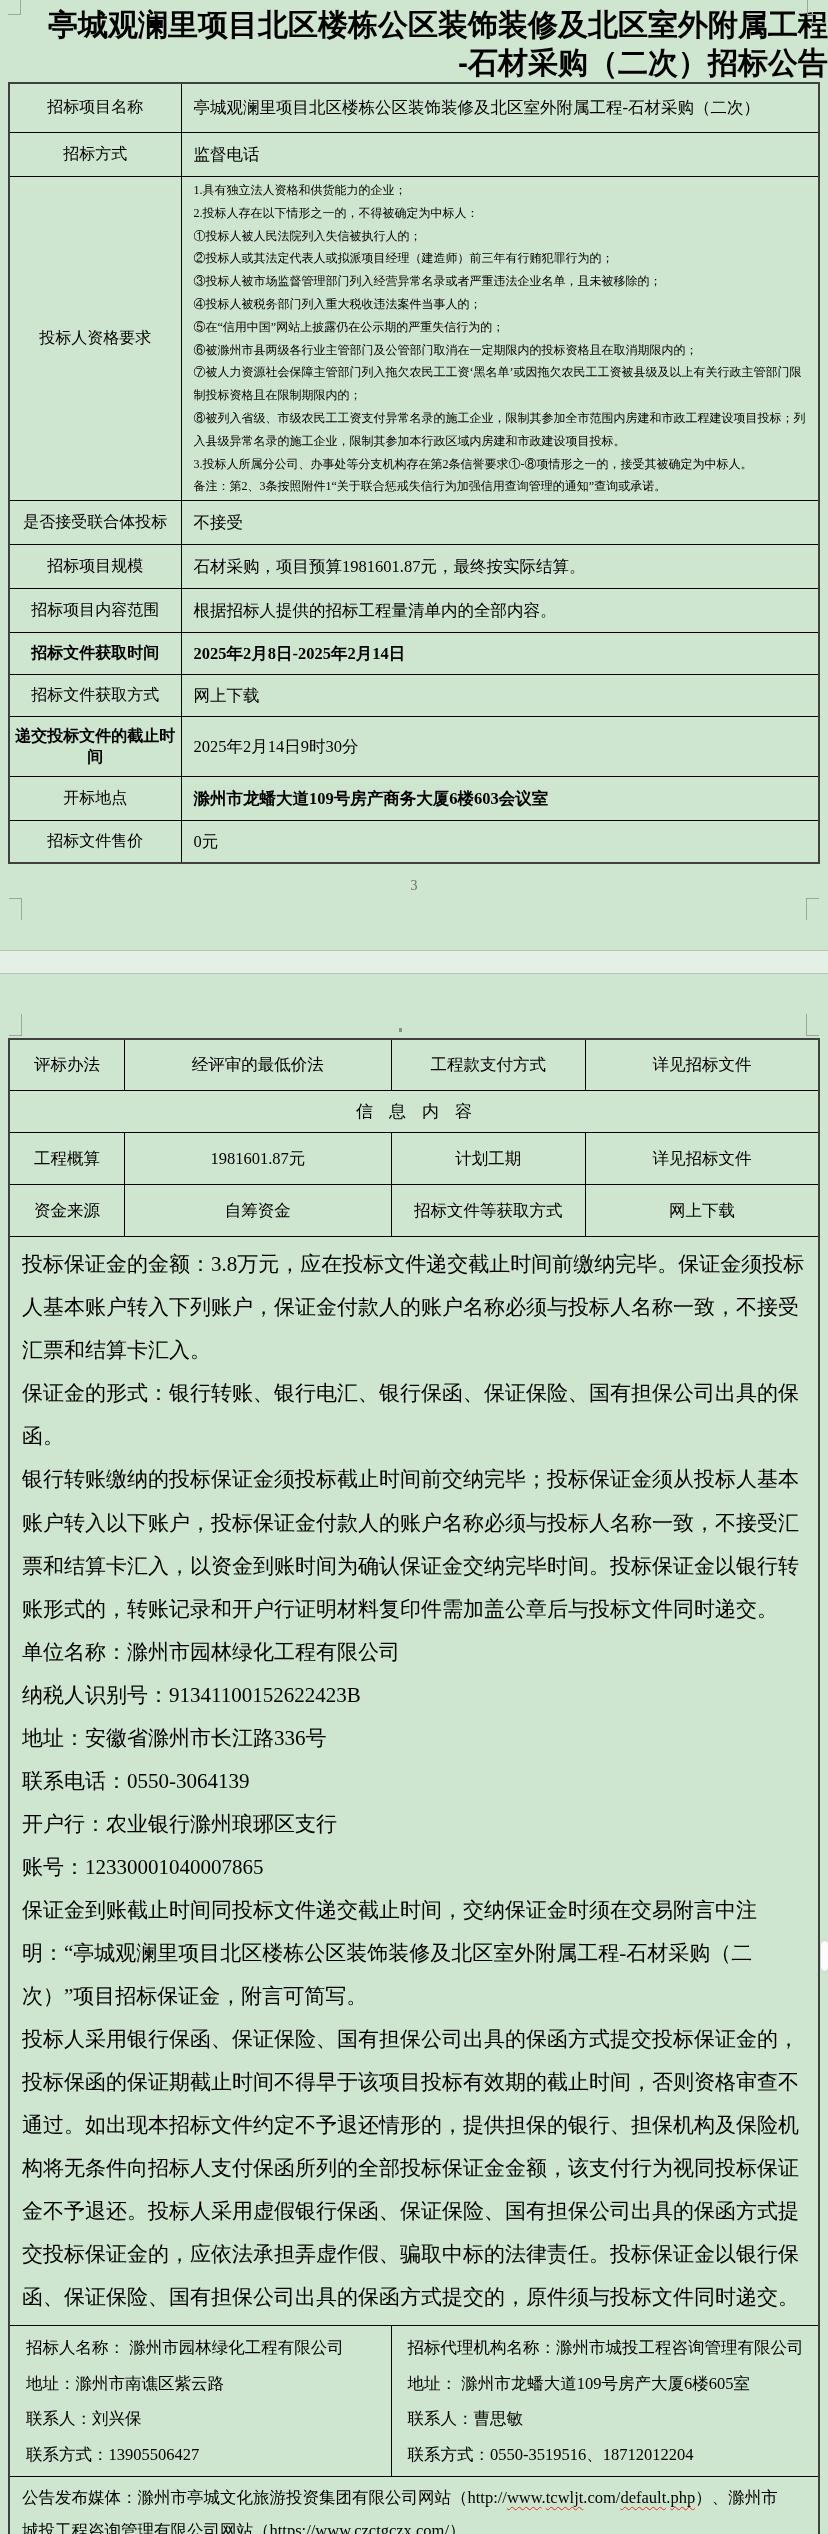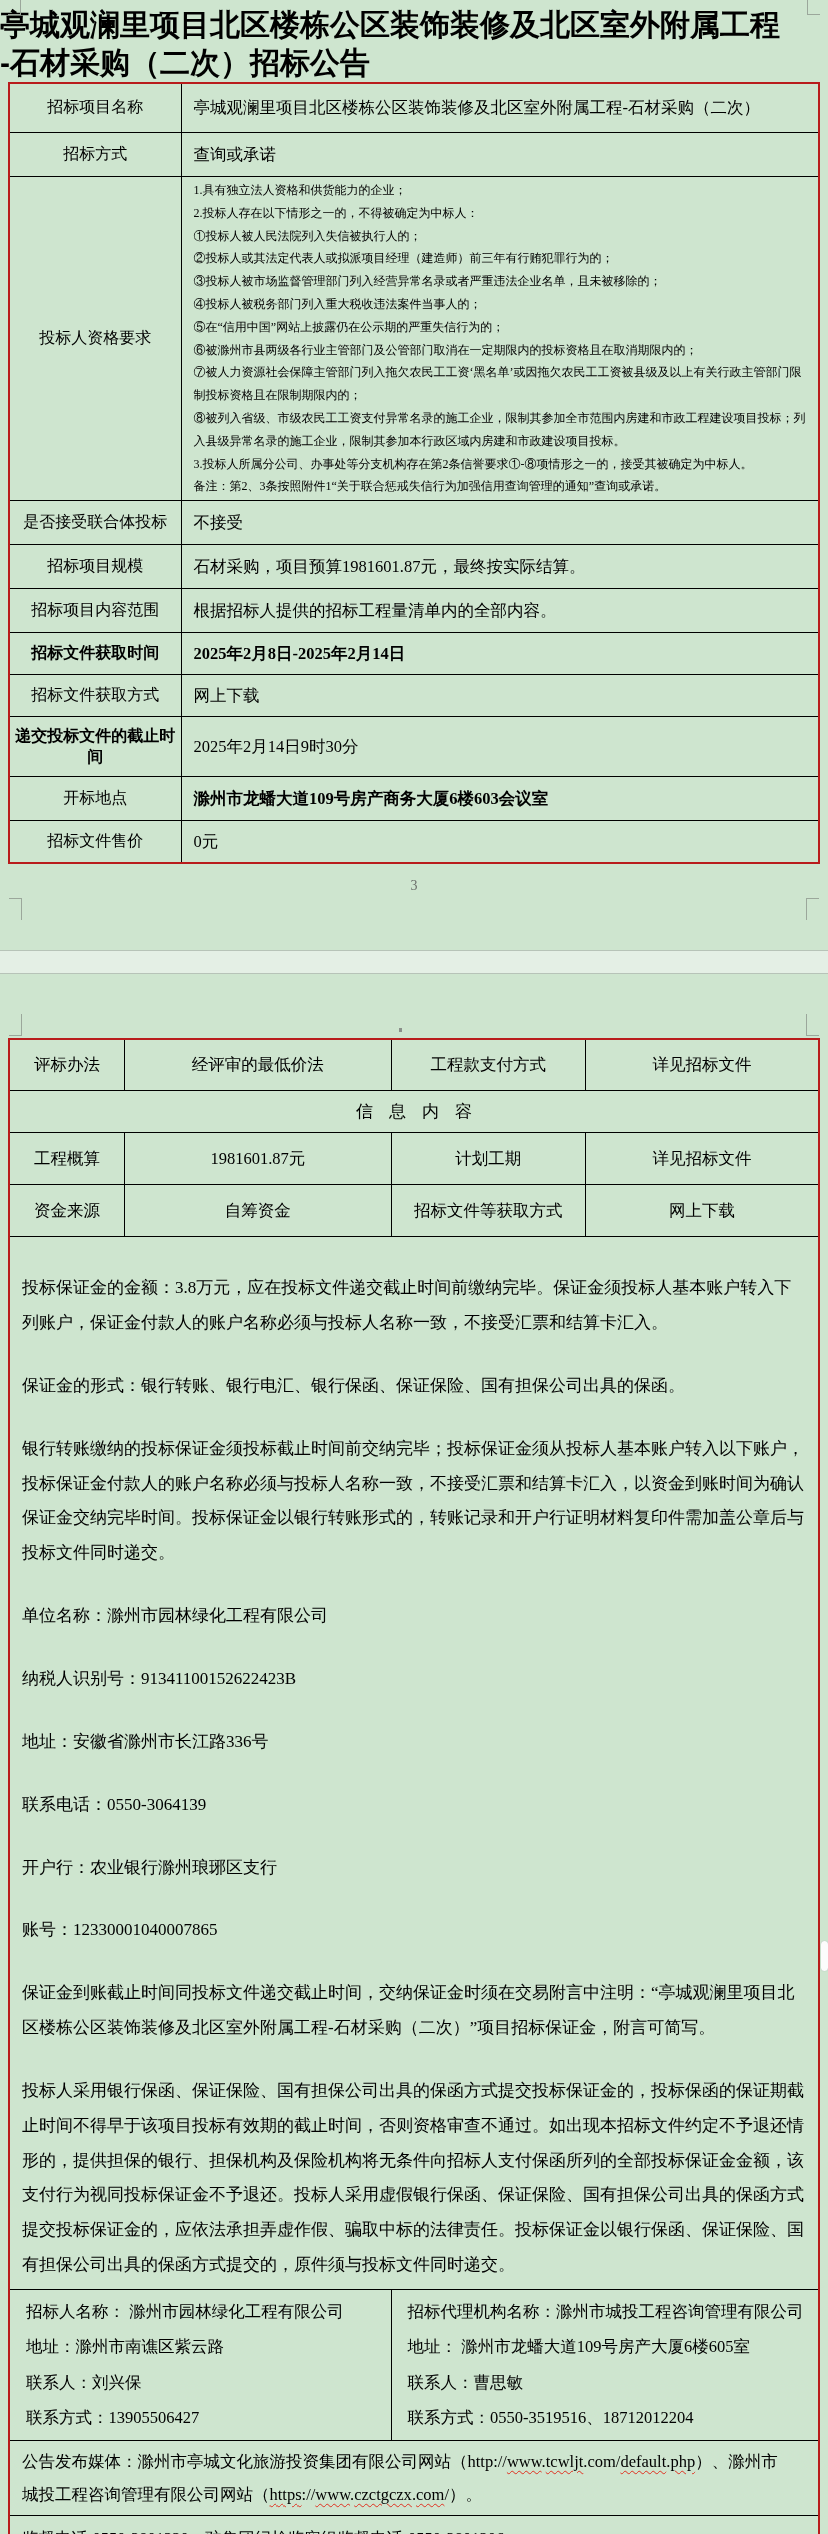--- a/index.html
+++ b/index.html
@@ -19,26 +19,26 @@
   .mk-tl { border-bottom-width: 1px; border-right-width: 1px; }
   .mk-tr { border-bottom-width: 1px; border-left-width: 1px; }
   .mk-bl { border-top-width: 1px; border-right-width: 1px; height: 22px; }
   .mk-br { border-top-width: 1px; border-left-width: 1px; height: 22px; }
 
   .title {
     font-family: "Liberation Sans", sans-serif;
     font-weight: bold;
     font-size: 30px;
     line-height: 1.26;
-    text-align: left;
+    text-align: right;
     padding-top: 6px;
   }
 
   table { border-collapse: collapse; width: 812px; margin-left: 8px; background: #cee5cf; }
-  table { border: 2px solid #b91c1c; }
+  table { border: 2px solid #404040; }
   td { border: 1px solid #000; vertical-align: middle; }
 
   
   .t1 .lbl { width: 172px; text-align: center; font-size: 16px; padding: 2px 4px; }
   .t1 .val { padding: 2px 12px; font-size: 16.5px; }
   .h50 { height: 50px; } .h44 { height: 44px; } .h42 { height: 42px; }
   .h60 { height: 60px; }
   .qual { padding: 8px 12px 8px 14px; }
   .qual p { font-size: 12px; line-height: 1.9; }
   .b { font-weight: bold; }
@@ -48,21 +48,21 @@
   .pnum { text-align: center; color: #6b6f6b; font-size: 14px; padding-top: 14px; font-family: "Liberation Serif", serif; }
   .band { height: 24px; background: #e4efe5; border-top: 1px solid #b7c3b8; border-bottom: 1px solid #b7c3b8; }
   .p2top { position: relative; height: 64px; }
   .stray-dot { position: absolute; left: 399px; top: 54px; width: 3px; height: 4px; background: #8a8f8a; }
 
   
   .t2 .head { text-align: center; letter-spacing: 16px; font-size: 17px; height: 42px; padding-left: 16px; }
   .t2 .g { text-align: center; height: 52px; font-size: 16.5px; }
   .t2 .c1 { width: 116px; } .t2 .c2 { width: 267px; } .t2 .c3 { width: 195px; } .t2 .c4 { width: 234px; }
   .t2 .paras { padding: 6px 10px 6px 12px; }
-  .t2 .paras p { font-size: 17px; line-height: 2.05; margin-top: 28px; }
+  .t2 .paras p { font-size: 21px; line-height: 2.05; }
   .contact { vertical-align: top; padding: 4px 8px 4px 16px; }
   .contact p { font-size: 16.5px; line-height: 2.15; }
   .contact.left { width: 383px; }
   .media-cell { padding: 4px 25px 4px 12px; }
   .media-cell p { font-size: 16.5px; line-height: 2.0; }
   .wavy { text-decoration: underline; text-decoration-style: wavy; text-decoration-color: #e03020; text-decoration-thickness: 1px; text-underline-offset: 3px; }
   .super-cell { padding: 12px 10px 20px 12px; font-size: 16.5px; }
 
   .scroll-thumb {
     position: absolute; right: 0; top: 1941px; width: 7px; height: 30px;
@@ -81,21 +81,21 @@
 </h1>
 
 <table class="t1">
   <tbody>
       <tr class="h50">
     <td class="lbl">招标项目名称</td>
     <td class="val">亭城观澜里项目北区楼栋公区装饰装修及北区室外附属工程-石材采购（二次）</td>
   </tr>
   <tr class="h44">
     <td class="lbl">招标方式</td>
-    <td class="val">查询或承诺</td>
+    <td class="val">监督电话</td>
   </tr>
   <tr>
     <td class="lbl">投标人资格要求</td>
     <td class="val qual">
       <p>1.具有独立法人资格和供货能力的企业；</p>
       <p>2.投标人存在以下情形之一的，不得被确定为中标人：</p>
       <p>①投标人被人民法院列入失信被执行人的；</p>
       <p>②投标人或其法定代表人或拟派项目经理（建造师）前三年有行贿犯罪行为的；</p>
       <p>③投标人被市场监督管理部门列入经营异常名录或者严重违法企业名单，且未被移除的；</p>
       <p>④投标人被税务部门列入重大税收违法案件当事人的；</p>

